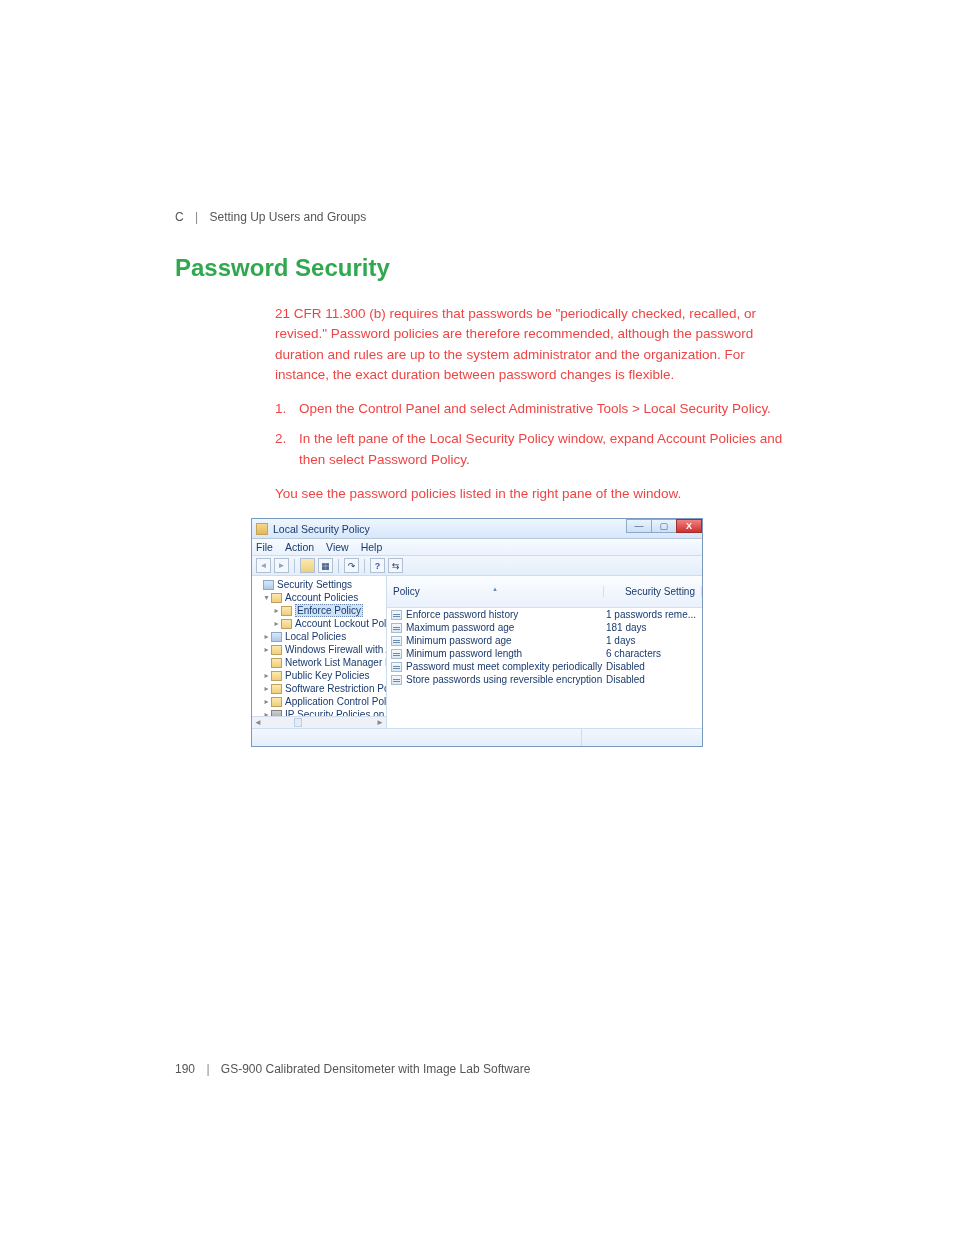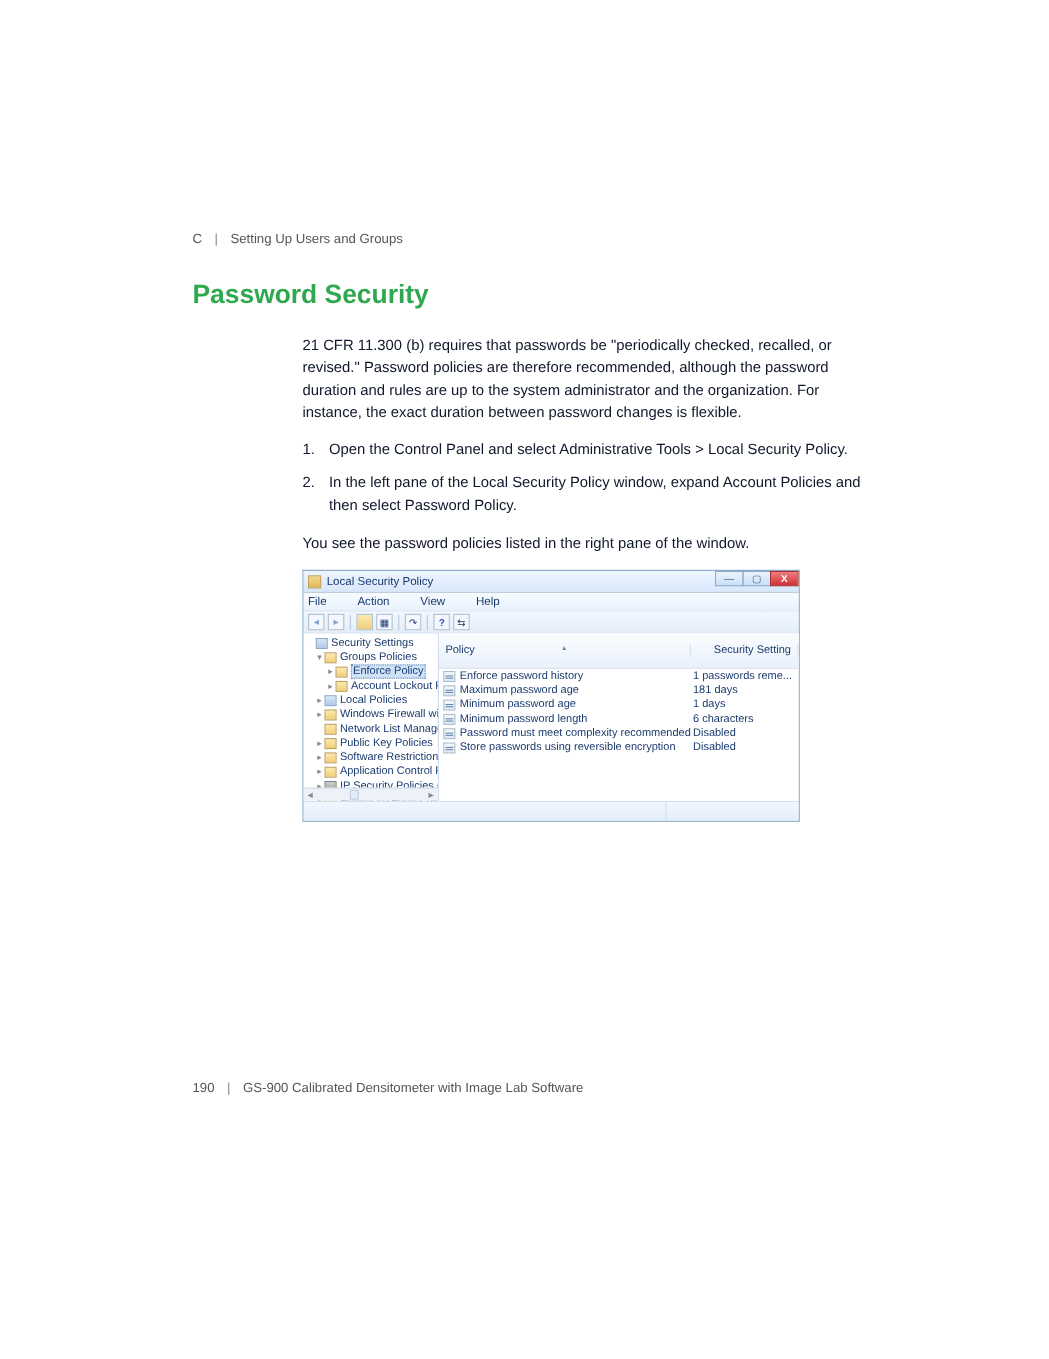--- a/index.html
+++ b/index.html
@@ -23,21 +23,21 @@
   h1.section-title {
     color: #2fa84f;
     font-size: 24px;
     font-weight: bold;
     margin-bottom: 22px;
   }
   .body-text {
     margin-left: 100px;
     font-size: 13.5px;
     line-height: 1.5;
-    color: #0f172a;
+    color: #ef4444;
   }
   .body-text p { margin-bottom: 14px; }
   .subhead {
     font-weight: bold;
     margin-top: 20px;
     margin-bottom: 12px;
   }
   ol.steps { list-style: none; padding: 0; margin: 0 0 14px 0; }
   ol.steps li { display: flex; margin-bottom: 10px; }
   ol.steps li .num { width: 24px; flex-shrink: 0; }
@@ -45,21 +45,21 @@
   .after-steps { margin-top: 6px; margin-bottom: 12px; }
 
   
   .win {
     width: 452px;
     border: 1px solid #7a9bbd;
     background: #fff;
     font-family: "Segoe UI", Tahoma, sans-serif;
     font-size: 10.5px;
     color: #1a3a6e;
-    margin-left: 100px;
+    margin-left: 76px;
   }
   .win-titlebar {
     height: 20px;
     background: linear-gradient(to bottom, #eef5fe 0%, #d7e7fb 100%);
     display: flex;
     align-items: center;
     padding: 0 4px;
     border-bottom: 1px solid #b8c8db;
     position: relative;
   }
@@ -85,21 +85,21 @@
     background: linear-gradient(#f08080,#d03030);
     color: #fff; font-weight: bold;
     border-color: #a03030;
     border-top-right-radius: 0;
   }
   .menubar {
     background: linear-gradient(#f7fbff,#e9f2fd);
     border-bottom: 1px solid #cdddf0;
     padding: 2px 4px;
     display: flex;
-    gap: 28px;
+    gap: 12px;
     color: #1a3a6e;
   }
   .toolbar {
     background: linear-gradient(#f2f7fe,#e4eefa);
     border-bottom: 1px solid #cdddf0;
     padding: 2px 4px;
     display: flex;
     gap: 3px;
     align-items: center;
   }
@@ -230,21 +230,21 @@
   }
   .win-status .s-cell {
     border-right: 1px solid #cdddf0;
     flex: 1;
   }
   .win-status .s-cell:last-child { flex: 0 0 120px; border-right: none; }
 
   .footer {
     position: absolute;
     left: 175px;
-    top: 982px;
+    top: 1062px;
     font-size: 12px;
     color: #555;
   }
   .footer .sep { margin: 0 8px; color: #888; }
 </style>
 </head>
 <body>
 
 <div class="page">
   <div class="header-line">
@@ -302,21 +302,21 @@
       <div class="tree-pane">
         <div class="tree-item">
           <span class="exp"></span>
           <span class="ticon sec"></span>
           <span class="lbl">Security Settings</span>
         </div>
         <div id="tree-container">
             <div class="tree-item ind1">
               <span class="exp">▾</span>
               <span class="ticon "></span>
-              <span class="lbl">Groups Policies</span>
+              <span class="lbl">Account Policies</span>
             </div>
             <div class="tree-item ind2 selected">
               <span class="exp">▸</span>
               <span class="ticon "></span>
               <span class="lbl">Enforce Policy</span>
             </div>
             <div class="tree-item ind2">
               <span class="exp">▸</span>
               <span class="ticon "></span>
               <span class="lbl">Account Lockout Policy</span>
@@ -403,21 +403,21 @@
             <div class="list-row">
               <div class="cell-policy">
                 <span class="pol-icon"></span>
                 <span>Minimum password length</span>
               </div>
               <div class="cell-setting">6 characters</div>
             </div>
             <div class="list-row">
               <div class="cell-policy">
                 <span class="pol-icon"></span>
-                <span>Password must meet complexity recommended</span>
+                <span>Password must meet complexity periodically</span>
               </div>
               <div class="cell-setting">Disabled</div>
             </div>
             <div class="list-row">
               <div class="cell-policy">
                 <span class="pol-icon"></span>
                 <span>Store passwords using reversible encryption</span>
               </div>
               <div class="cell-setting">Disabled</div>
             </div>

